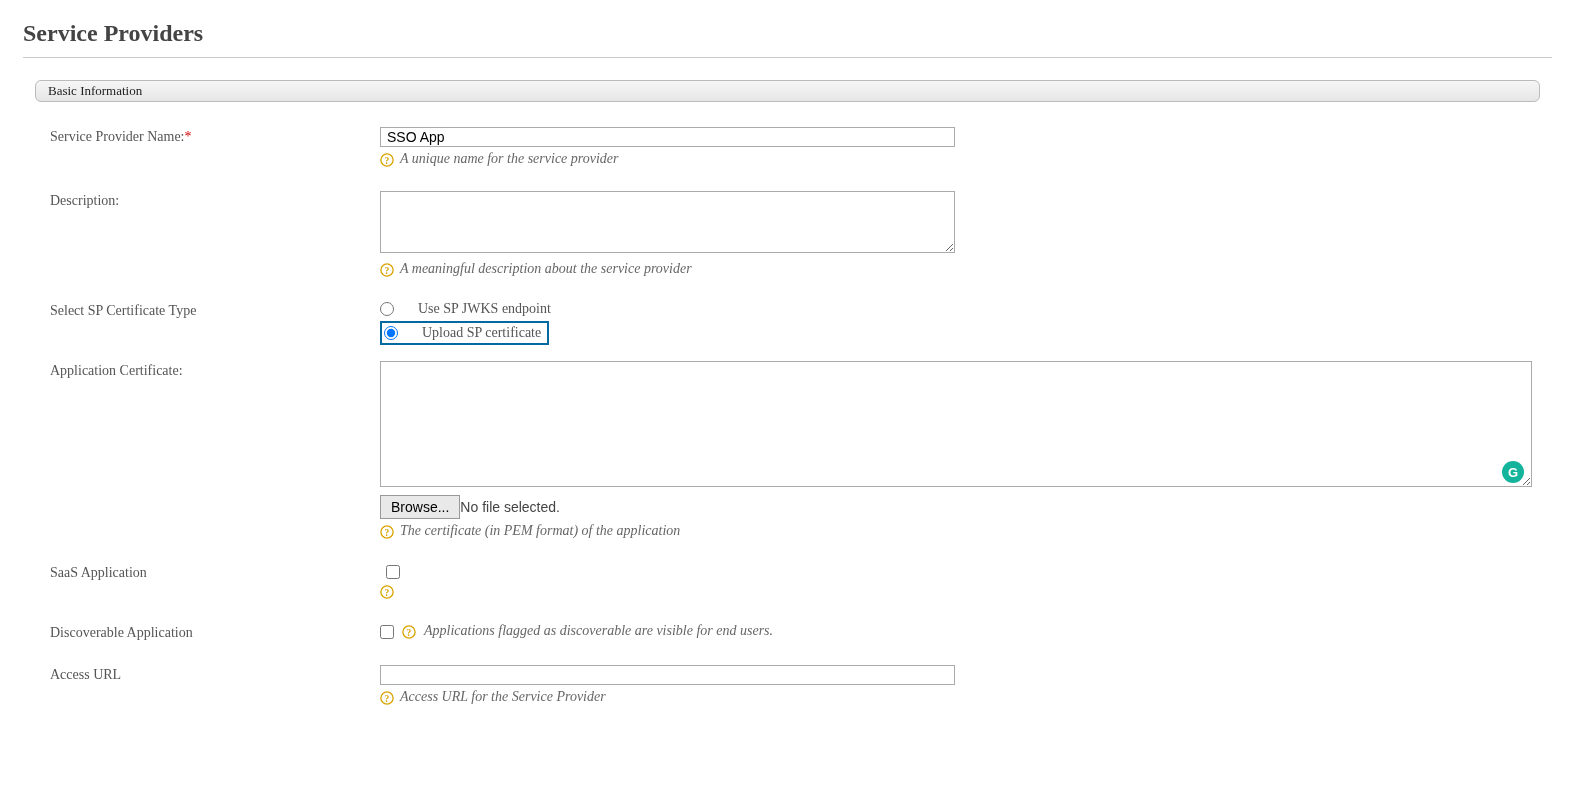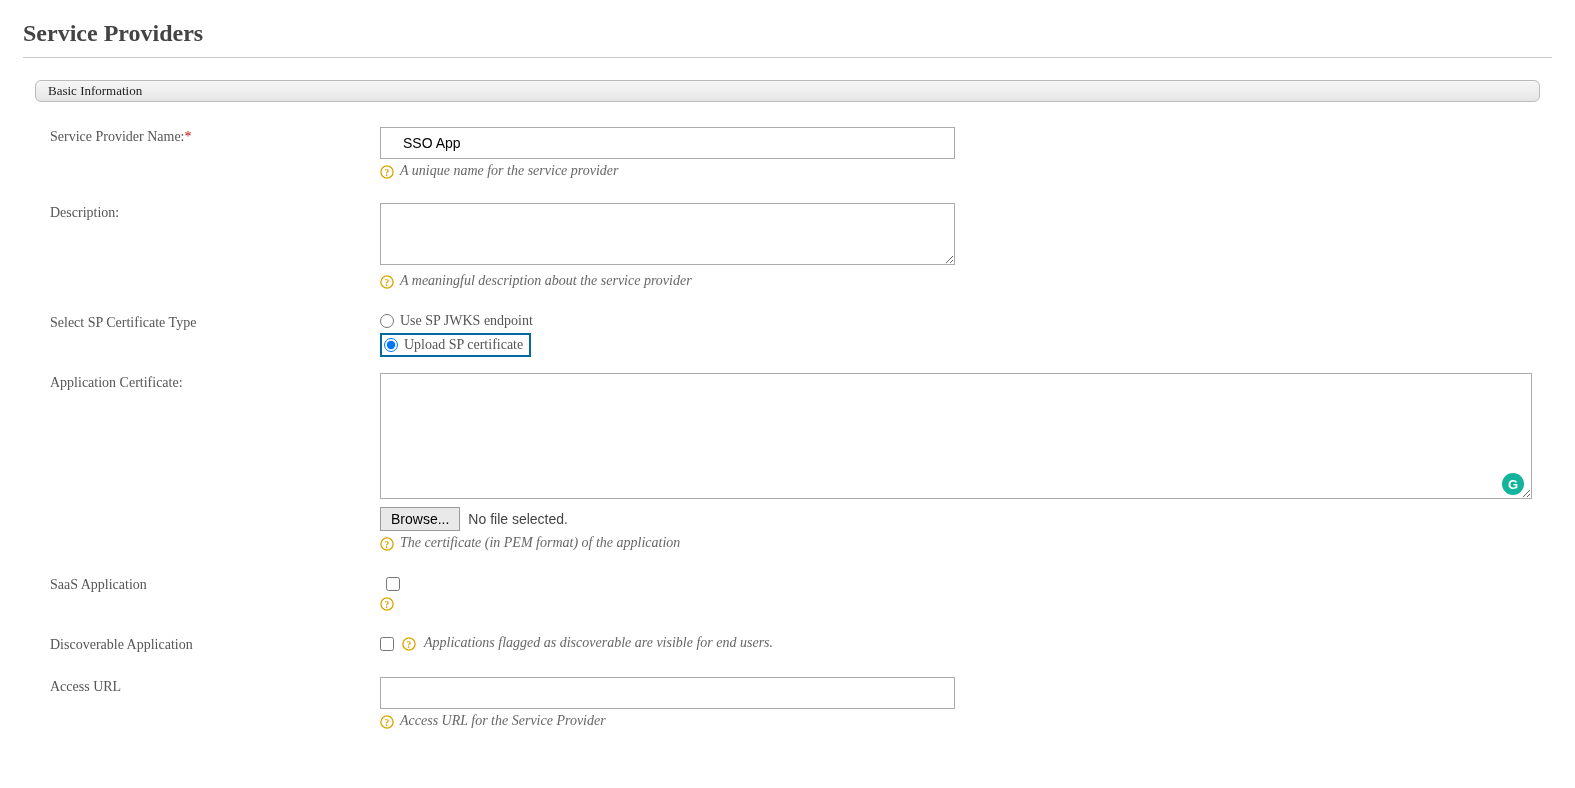--- a/index.html
+++ b/index.html
@@ -43,23 +43,23 @@
     flex-shrink: 0;
     padding-top: 2px;
     padding-left: 15px;
     color: #555;
     font-size: 14px;
   }
   .field-col { flex: 1; }
   .req { color: #c00; }
   .txt-input {
     width: 575px;
-    height: 32px;
+    height: 20px;
     border: 1px solid #aaa;
-    padding: 3px 22px;
+    padding: 3px 6px;
     font-family: Arial, sans-serif;
     font-size: 14px;
     background: #fff;
   }
   .txt-area {
     width: 575px;
     height: 62px;
     border: 1px solid #aaa;
     padding: 3px 6px;
     font-family: Arial, sans-serif;
@@ -85,39 +85,39 @@
     margin-top: 2px;
   }
   .help-text {
     font-style: italic;
     color: #666;
     font-size: 14px;
   }
   .radio-row {
     display: flex;
     align-items: center;
-    gap: 6px;
+    gap: 24px;
     margin-bottom: 4px;
   }
   .radio-row input[type="radio"] {
     width: 14px; height: 14px;
     margin: 0;
   }
   .radio-label { color: #555; font-size: 14px; }
   .highlight-box {
     border: 2px solid #0369a1;
     padding: 2px 6px 2px 2px;
     display: inline-flex;
     align-items: center;
     gap: 6px;
   }
   .browse-row {
     display: flex;
     align-items: center;
-    gap: 8px;
+    gap: 0;
     margin-top: 4px;
   }
   .browse-btn {
     background: #e9e9e9;
     border: 1px solid #999;
     padding: 3px 10px;
     font-family: Arial, sans-serif;
     font-size: 14px;
     cursor: pointer;
   }

